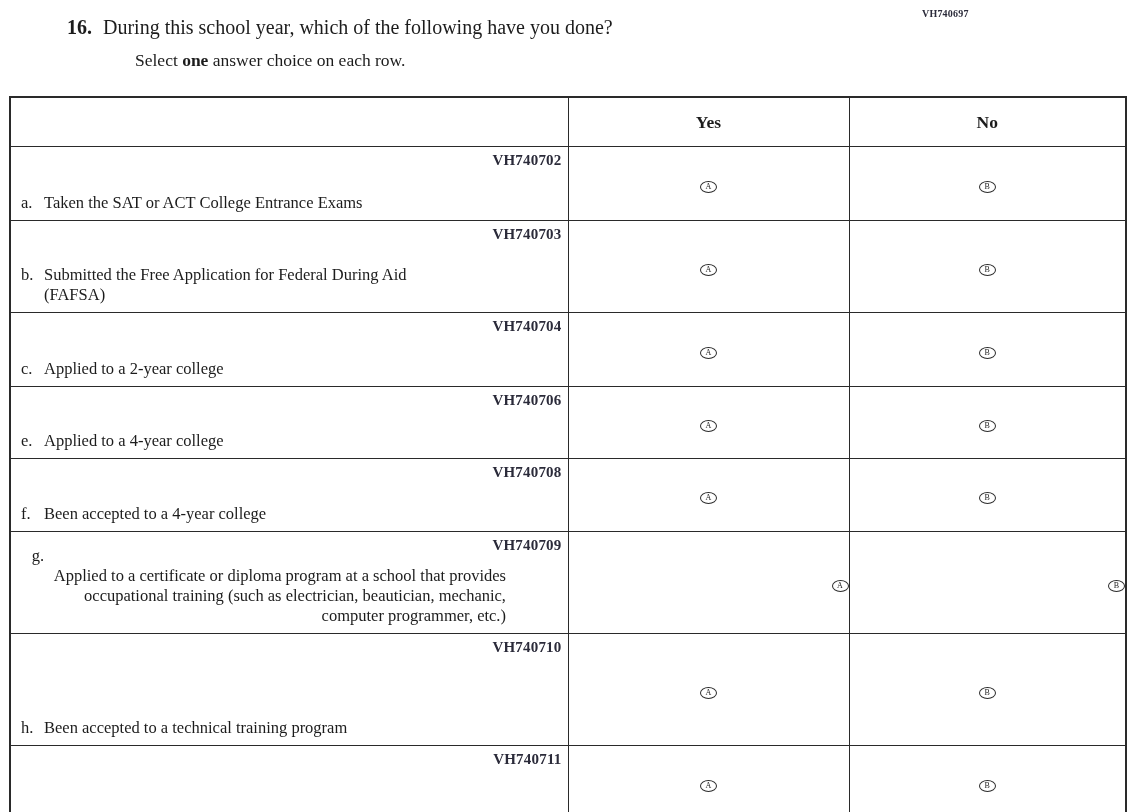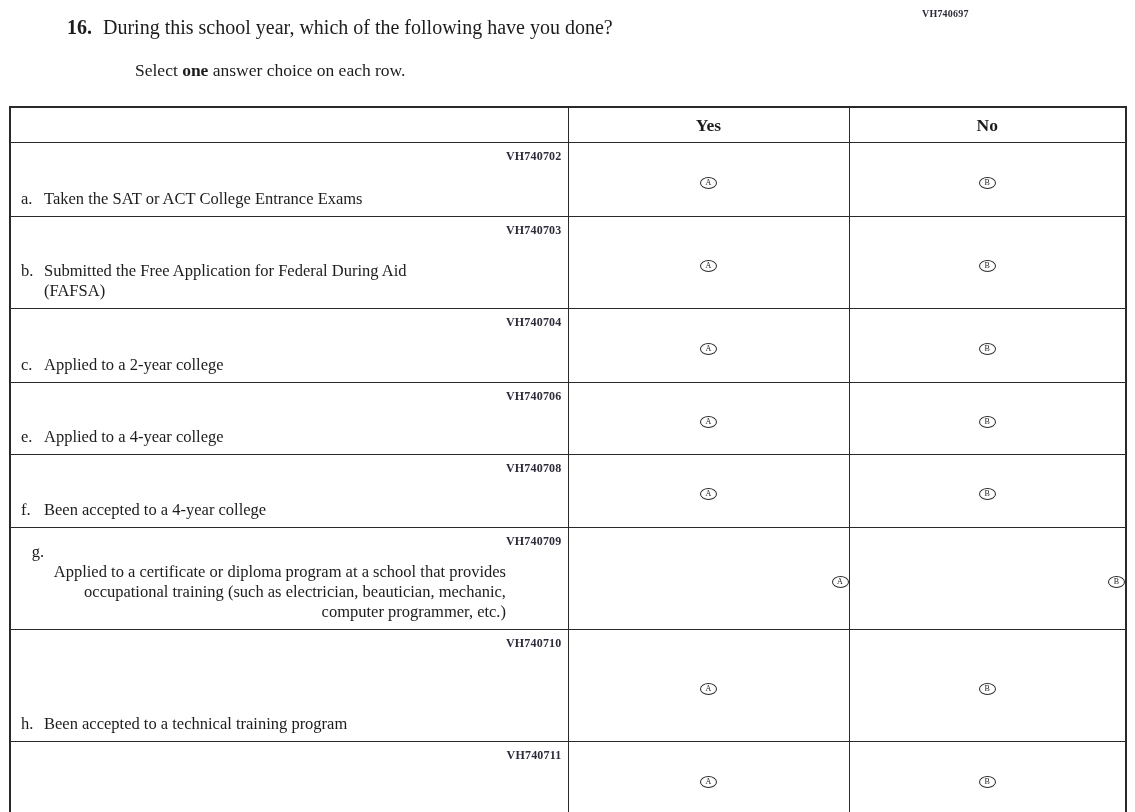--- a/index.html
+++ b/index.html
@@ -34,21 +34,21 @@
     margin-left: 67px;
     font-size: 20px;
     line-height: 24px;
   }
   .q-number {
     font-weight: bold;
     margin-right: 11px;
   }
   .q-line2 {
     margin-left: 135px;
-    margin-top: 19px;
+    margin-top: 9px;
     font-size: 17.5px;
     line-height: 24px;
   }
   .q-line2 .bold {
     font-weight: bold;
   }
   table.survey {
     border-collapse: collapse;
     table-layout: fixed;
     margin-left: 9px;
@@ -65,34 +65,34 @@
   col.col-label { width: 558px; }
   col.col-yes   { width: 281px; }
   col.col-no    { width: 277px; }
   thead th {
     height: 32px;
     font-size: 17.5px;
     font-weight: bold;
     text-align: center;
     vertical-align: middle;
     border-bottom: 5px double #2a2a2a;
-    padding: 1px;
+    padding: 8px;
   }
   tbody td.label-cell {
     position: relative;
     vertical-align: bottom;
     padding: 14px 8px 7px 10px;
     font-size: 16.5px;
     line-height: 20px;
   }
   .row-code {
     position: absolute;
     top: 3px;
     right: 6px;
-    font-size: 12px;
+    font-size: 15px;
     font-weight: bold;
     color: #2b2b3a;
     letter-spacing: 0.2px;
   }
   .label-line {
     display: flex;
     align-items: flex-start;
   }
   .row-letter {
     flex: 0 0 23px;

